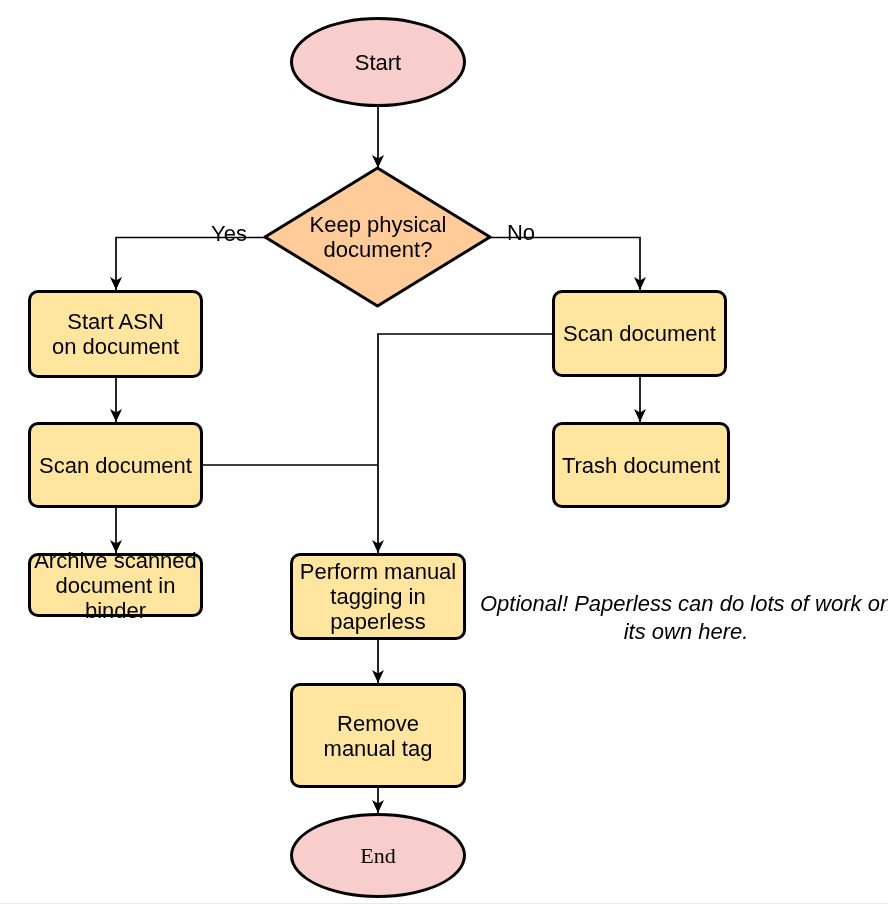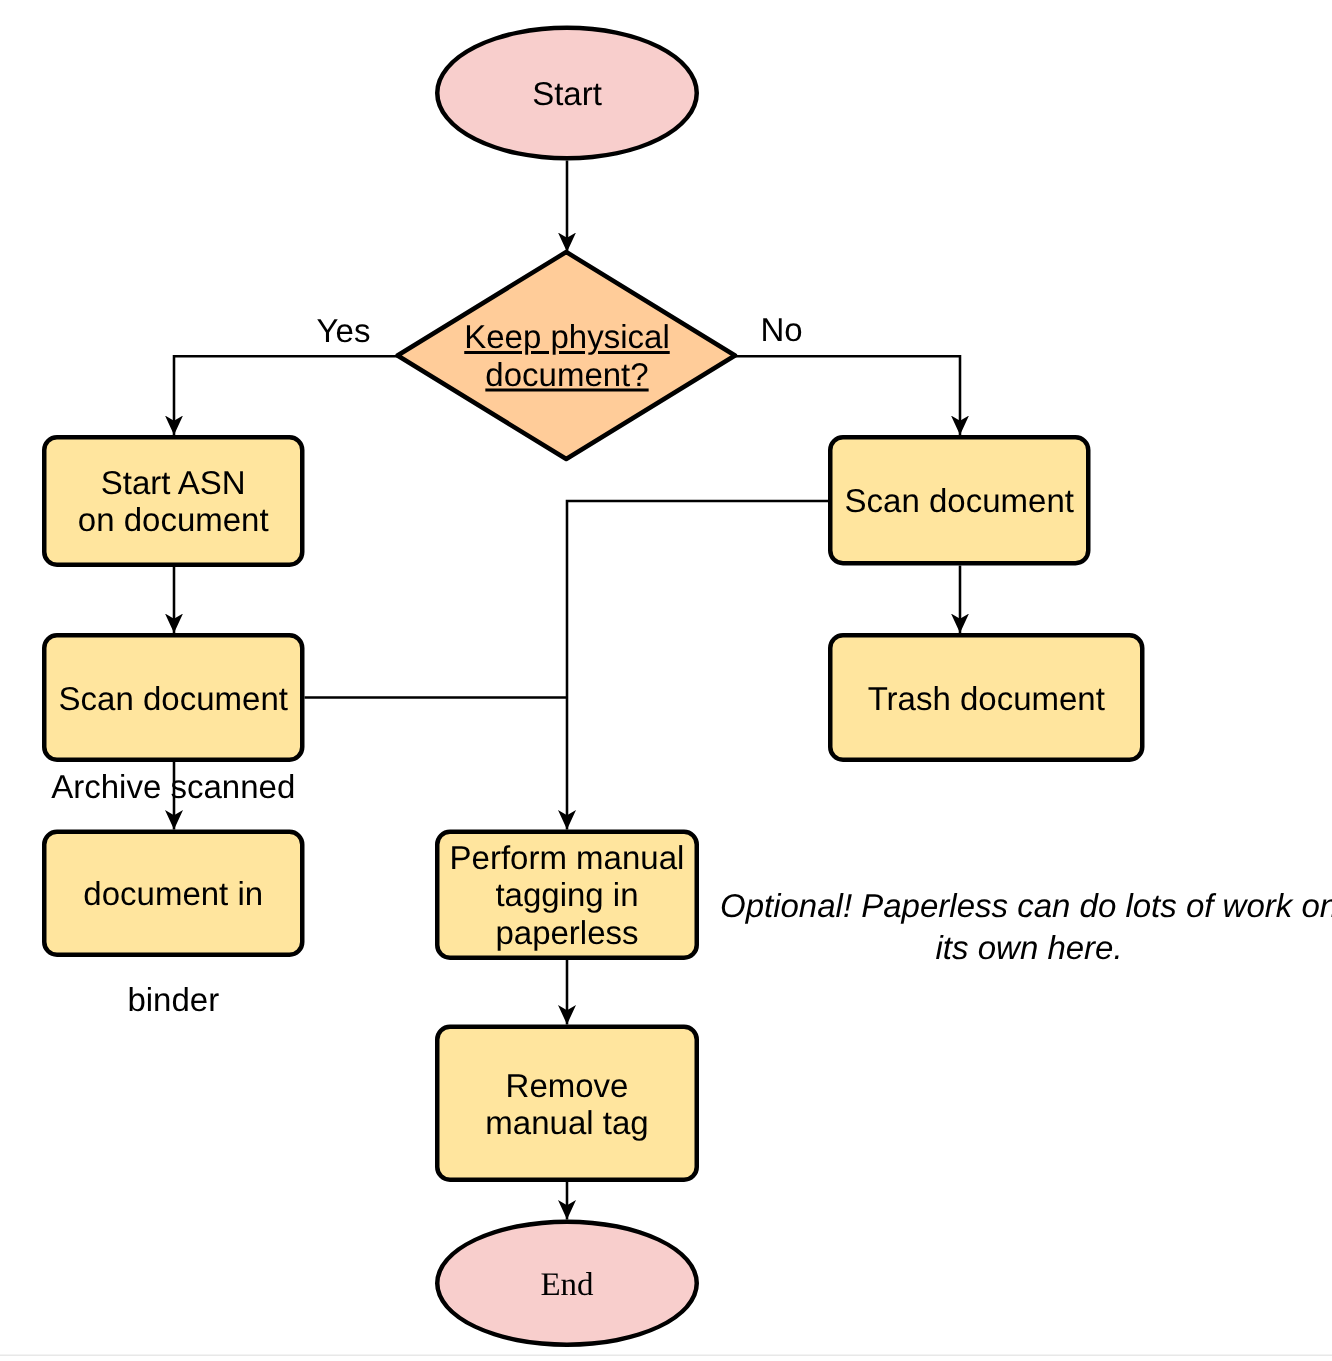--- a/index.html
+++ b/index.html
@@ -20,23 +20,23 @@
   .edges{position:absolute;left:0;top:0;width:888px;height:907px;}
   .edge{stroke:var(--stroke);stroke-width:1.7;fill:none;}
   .decision-poly{fill:var(--decision-fill);stroke:var(--stroke);stroke-width:3;stroke-linejoin:round;}
   .node{
     position:absolute;box-sizing:border-box;
     display:flex;flex-direction:column;align-items:center;justify-content:center;
     text-align:center;font-size:22px;line-height:25px;
   }
   .rect{background:var(--process-fill);border:3px solid var(--stroke);border-radius:10px;}
   .ellipse{background:var(--terminal-fill);border:3px solid var(--stroke);border-radius:50%;}
-  .plain{background:transparent;border:none;text-decoration:underline;}
+  .plain{background:transparent;border:none;}
   .edge-label{
-    position:absolute;font-size:22px;line-height:25px;text-align:center;
+    position:absolute;font-size:22px;line-height:25px;text-align:center;margin-top:13px;
   }
   .annotation{
     position:absolute;left:480px;top:590px;
     font-size:22px;line-height:28px;font-style:italic;white-space:nowrap;
   }
   .bottom-divider{position:absolute;left:0;top:903px;width:888px;height:1px;background:var(--divider);}
   .nowrap{white-space:nowrap;text-align:center;}
 </style>
 </head>
 <body>
@@ -92,25 +92,25 @@
   </div>
 
   <div class="node rect" style="left:552px;top:290px;width:175px;height:87px;">
     <div class="nowrap">Scan document</div>
   </div>
 
   <div class="node rect" style="left:28px;top:422px;width:175px;height:86px;">
     <div class="nowrap">Scan document</div>
   </div>
 
-  <div class="node rect" style="left:552px;top:422px;width:211px;height:86px;">
+  <div class="node rect" style="left:552px;top:422px;width:178px;height:86px;">
     <div class="nowrap">Trash document</div>
   </div>
 
-  <div class="node rect" style="left:28px;top:553px;width:175px;height:85px;gap:46px;">
+  <div class="node rect" style="left:28px;top:553px;width:175px;height:64px;">
     <div class="nowrap">Archive scanned</div>
     <div class="nowrap">document in</div>
     <div class="nowrap">binder</div>
   </div>
 
   <div class="node rect" style="left:290px;top:553px;width:176px;height:87px;">
     <div class="nowrap">Perform manual</div>
     <div class="nowrap">tagging in</div>
     <div class="nowrap">paperless</div>
   </div>

